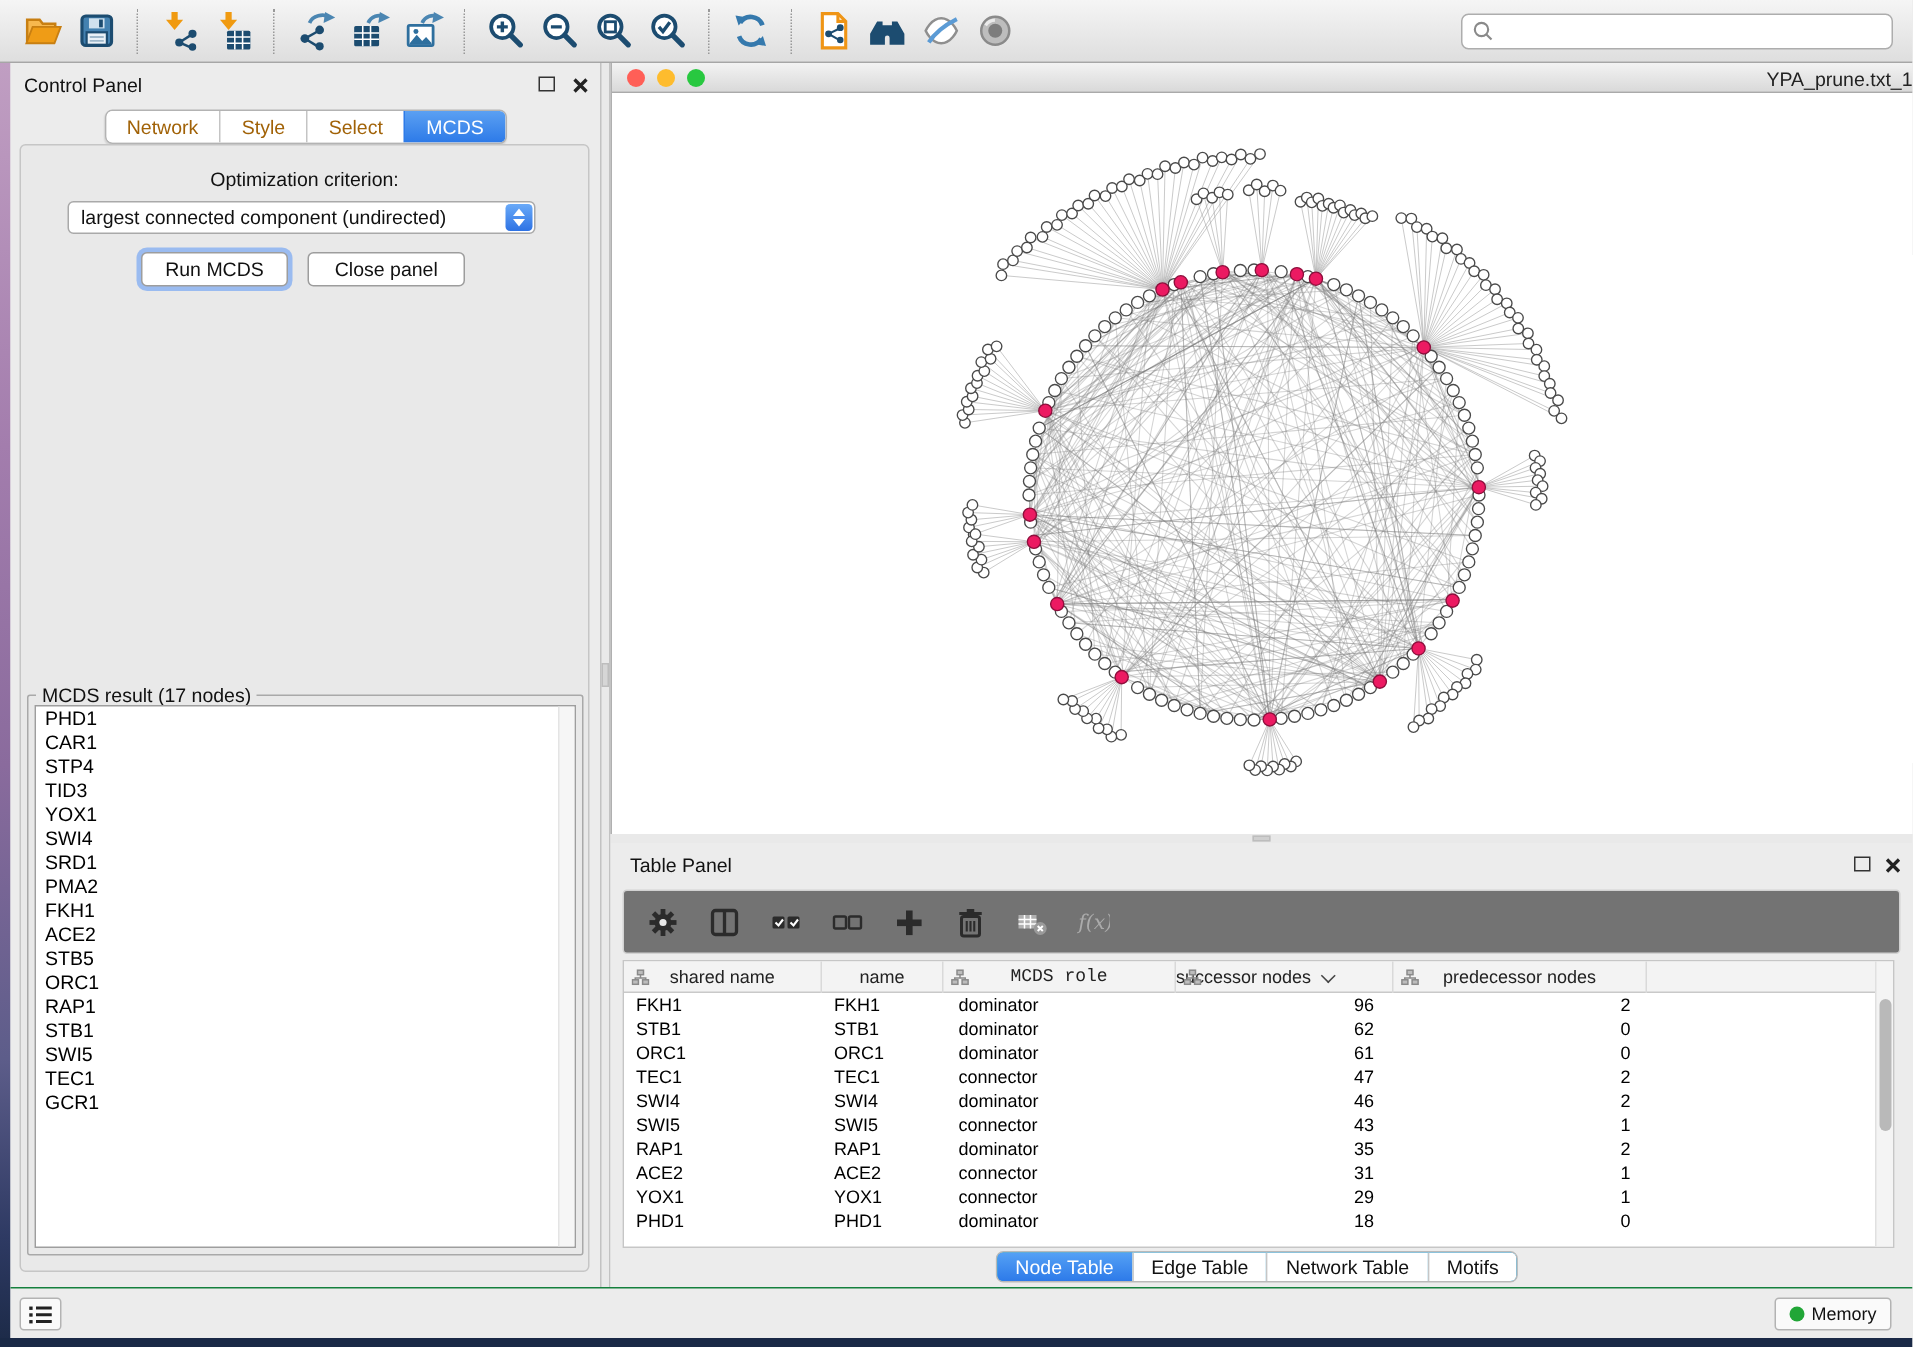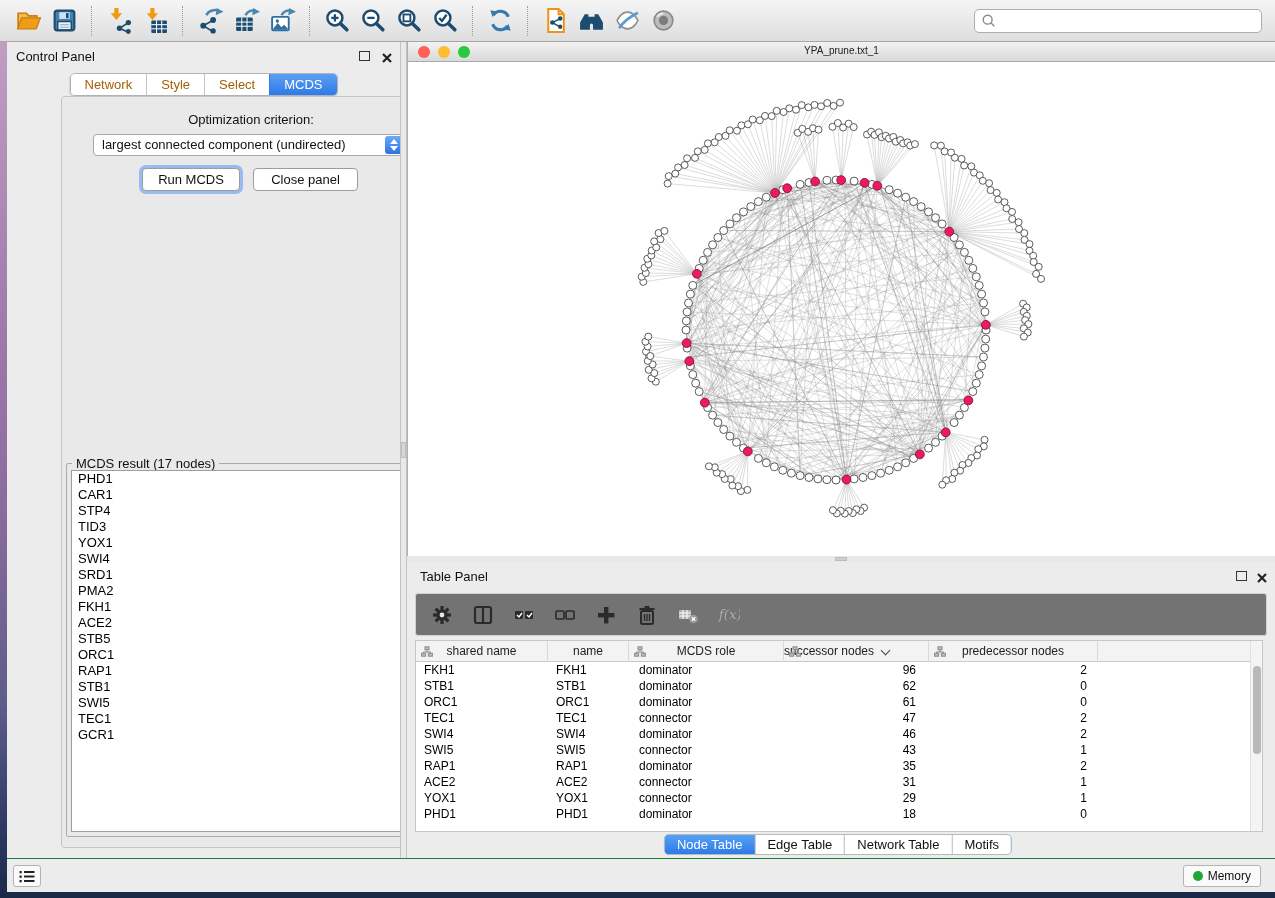--- a/index.html
+++ b/index.html
@@ -31,21 +31,21 @@
   .win-close svg { width:12px; height:12px; }
 
   #cp-tabs { position:absolute; top:31px; left:50%; transform:translateX(-50%);
     display:flex; border:1px solid #b3b3b3; border-radius:5px; background:#fff;
     box-shadow:0 1px 1px rgba(0,0,0,.10); overflow:hidden; }
   .seg-tab { padding:3px 14px; font-size:13px; color:#a16207; background:#fff; border-left:1px solid #c4c4c4; cursor:default; }
   .seg-tab:first-child { border-left:none; }
   .seg-tab.active { background:linear-gradient(#5ba0f2,#2d7ae8); color:#fff; border-left-color:#2d7ae8; }
 
   #cp-content { position:absolute; left:6px; top:54px; width:380px; height:752px;
-    background:#e9e9e9; border:1px solid #c6c6c6; border-radius:4px;margin-left:48px; }
+    background:#e9e9e9; border:1px solid #c6c6c6; border-radius:4px; }
   #opt-label { position:absolute; top:15px; width:100%; text-align:center; font-size:13px; color:#111; }
   #criterion-select { position:absolute; left:31px; top:37px; width:312px; height:22px;
     background:#fff; border:1px solid #a9a9a9; border-radius:4px; font-size:13px; color:#111;
     line-height:20px; padding-left:8px; }
   .stepper { position:absolute; right:1px; top:1px; bottom:1px; width:18px;
     background:linear-gradient(#6aaaf8,#2d72e4); border-radius:3px; }
   .stepper .up, .stepper .dn { position:absolute; left:5px; width:0; height:0; border-left:4px solid transparent; border-right:4px solid transparent; }
   .stepper .up { top:3px;  border-bottom:5px solid #fff; }
   .stepper .dn { bottom:3px; border-top:5px solid #fff; }
   .cp-btn { position:absolute; top:71px; height:23px; background:#fff; border:1px solid #9d9d9d;
@@ -65,21 +65,21 @@
     border-left:1px solid #c2c2c2; border-right:1px solid #c2c2c2; }
   #v-split .grip { position:absolute; left:0; top:400px; width:5px; height:16px; background:#d6d6d6; border:1px solid #bdbdbd; }
   #h-split { position:absolute; left:407px; top:556px; width:868px; height:6px; background:#e9e9e9; }
   #h-split .grip { position:absolute; left:428px; top:1px; width:12px; height:4px; background:#cfcfcf; border:1px solid #bdbdbd; }
 
   
   #net-frame { position:absolute; left:407px; top:42px; width:868px; height:514px; border-left:1px solid #b0b0b0; }
   #net-titlebar { position:absolute; left:0; top:0; right:0; height:20px;
     background:linear-gradient(#f3f3f3,#d9d9d9); border-bottom:1px solid #aaa; }
   .light { position:absolute; top:4px; width:12px; height:12px; border-radius:50%; }
-  #net-title { position:absolute; width:100%; text-align:center; top:3px; font-size:10px; color:#222; }
+  #net-title { position:absolute; width:100%; text-align:right; top:3px; font-size:13px; color:#222; }
   #net-canvas { position:absolute; left:0; top:20px; width:868px; height:494px; background:#fff; }
 
   
   #table-panel { position:absolute; left:407px; top:562px; width:868px; height:296px; background:#ececec; }
   #tp-toolbar { position:absolute; left:8px; top:31px; width:852px; height:43px;
     background:#737373; border:1px solid #d2d2d2; border-radius:3px;
     display:flex; align-items:center; gap:17px; padding-left:14px; }
   .tpt-btn { width:24px; height:24px; display:flex; align-items:center; justify-content:center; }
   .tpt-btn svg { width:22px; height:22px; }
   #node-table { position:absolute; left:8px; top:78px; width:848px; height:192px; background:#fff; border:1px solid #c6c6c6; }
@@ -1216,21 +1216,21 @@
     <div id="nt-header">
         <div class="th c0" style="width: 132px; text-align: center; padding: 0px;"><svg viewBox="0 0 12 11" class="tree">
             <g stroke="#8a8a8a" fill="#bdbdbd" stroke-width="1">
               <path d="M6 4 v2 M2.5 8 v-2 h7 v2" fill="none"></path>
               <rect x="4" y="0.8" width="4" height="3"></rect>
               <rect x="0.6" y="7.2" width="4" height="3"></rect>
               <rect x="7.4" y="7.2" width="4" height="3"></rect>
             </g>
           </svg><span>shared name</span></div>
         <div class="th c1" style="width: 81px; text-align: center; padding: 0px;"><span>name</span></div>
-        <div class="th c2" style="width: 155px; text-align: center; padding: 0px;"><svg viewBox="0 0 12 11" class="tree">
+        <div class="th c2" style="width: 155px; text-align: center; padding: 0px; font-family: Liberation Mono, monospace;"><svg viewBox="0 0 12 11" class="tree">
             <g stroke="#8a8a8a" fill="#bdbdbd" stroke-width="1">
               <path d="M6 4 v2 M2.5 8 v-2 h7 v2" fill="none"></path>
               <rect x="4" y="0.8" width="4" height="3"></rect>
               <rect x="0.6" y="7.2" width="4" height="3"></rect>
               <rect x="7.4" y="7.2" width="4" height="3"></rect>
             </g>
           </svg><span>MCDS role</span></div>
         <div class="th c3" style="width: 145px; text-align: left; padding: 0px;"><svg viewBox="0 0 12 11" class="tree">
             <g stroke="#8a8a8a" fill="#bdbdbd" stroke-width="1">
               <path d="M6 4 v2 M2.5 8 v-2 h7 v2" fill="none"></path>

